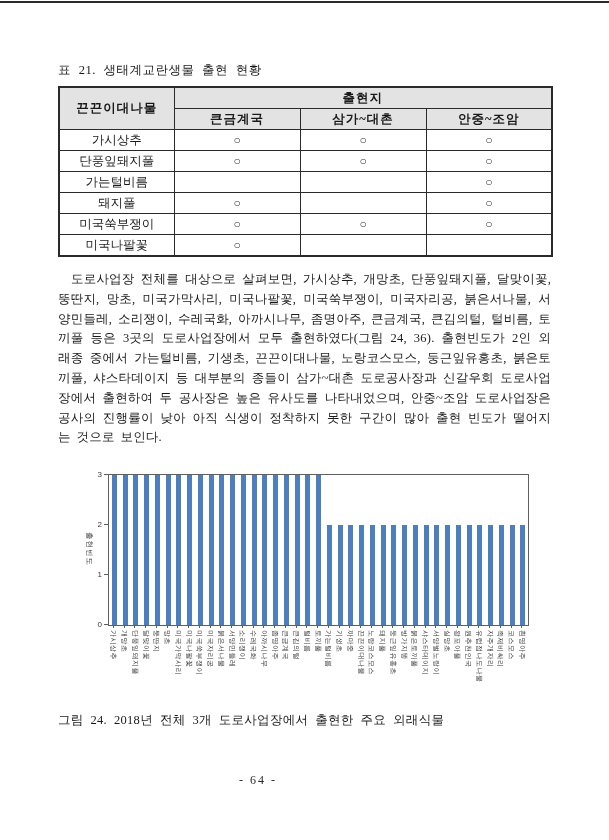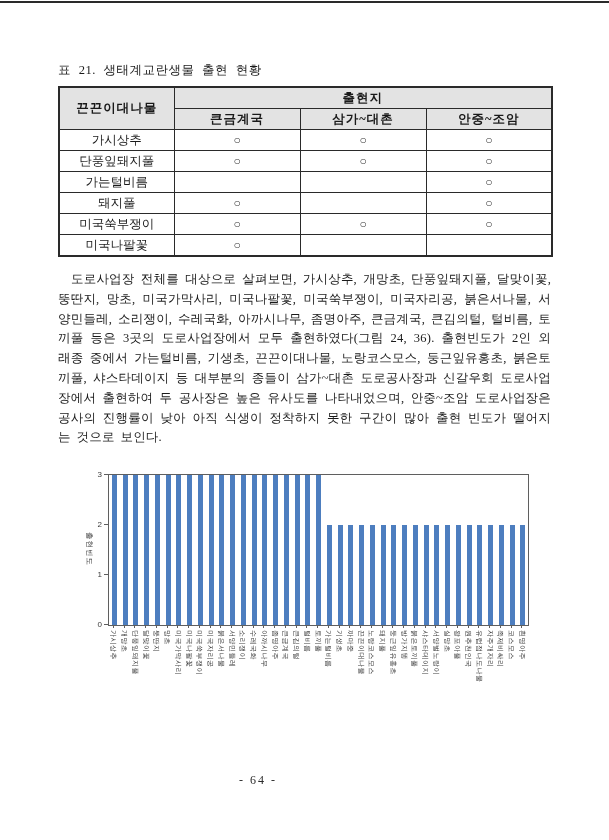--- a/index.html
+++ b/index.html
@@ -479,16 +479,17 @@
           </div>
           <div class="xlabel-slot">
             <div class="xlabel">코스모스</div>
           </div>
           <div class="xlabel-slot">
             <div class="xlabel">흰명아주</div>
           </div>
         </div>
     </div>
 
+    <div class="figure-caption">그림 24. 2018년 전체 3개 도로사업장에서 출현한 주요 외래식물</div>
   </div>
 
   <div class="page-number">- 64 -</div>
 </div>
 
 </body></html>

